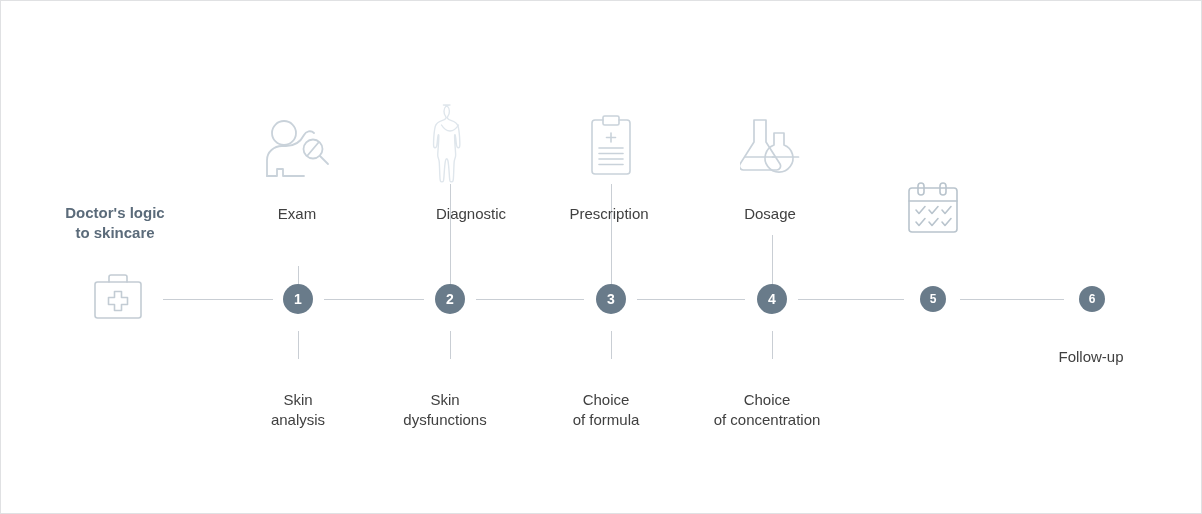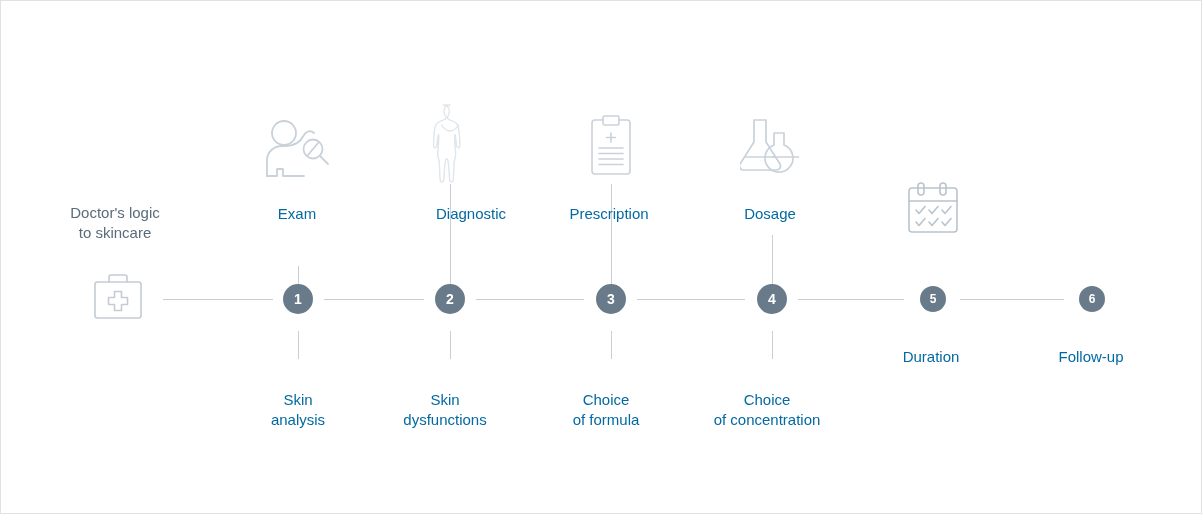--- a/index.html
+++ b/index.html
@@ -64,29 +64,29 @@
   .circle.small {
     width: 26px; height: 26px;
     font-size: 12px;
     margin-left: -13px;
     margin-top: -13px;
   }
 
   
   .label {
     position: absolute;
-    color: #0369a1;
+    color: #404040;
     font-size: 15px;
     line-height: 20px;
     text-align: center;
     white-space: pre;
     transform: translateX(-50%);
   }
   .label.top  { }
-  .label.left { color: #5b6b7a; }
+  .label.left { color: #5b6b7a; font-weight: bold; }
 
   
   .icon {
     position: absolute;
     transform: translateX(-50%);
     color: #c3ccd4;
     display: block;
   }
   .icon svg { display: block; }
 </style>
@@ -131,21 +131,20 @@
     <div class="label top" style="left:769px; top:203px; width:200px;">Dosage</div>
 
     <div class="label" style="left:297px; top:389px; width:220px;">Skin
 analysis</div>
     <div class="label" style="left:444px; top:389px; width:240px;">Skin
 dysfunctions</div>
     <div class="label" style="left:605px; top:389px; width:240px;">Choice
 of formula</div>
     <div class="label" style="left:766px; top:389px; width:280px;">Choice
 of concentration</div>
-    <div class="label" style="left:930px; top:346px; width:200px;">Duration</div>
     <div class="label" style="left:1090px; top:346px; width:200px;text-align:center;">Follow-up</div>
 
     <div class="icon" style="left:117px; top:270px;">
       <svg width="62" height="56" viewBox="0 0 62 56" fill="none" stroke="#c3ccd4" stroke-width="1.6" stroke-linejoin="round" stroke-linecap="round">
         <path d="M22 11 V6 a2 2 0 0 1 2-2 h14 a2 2 0 0 1 2 2 v5"></path>
         <rect x="8" y="11" width="46" height="36" rx="2.5"></rect>
         <path d="M27.5 20.5 h7 v6 h6 v7 h-6 v6 h-7 v-6 h-6 v-7 h6 z"></path>
       </svg>
     </div>
 

